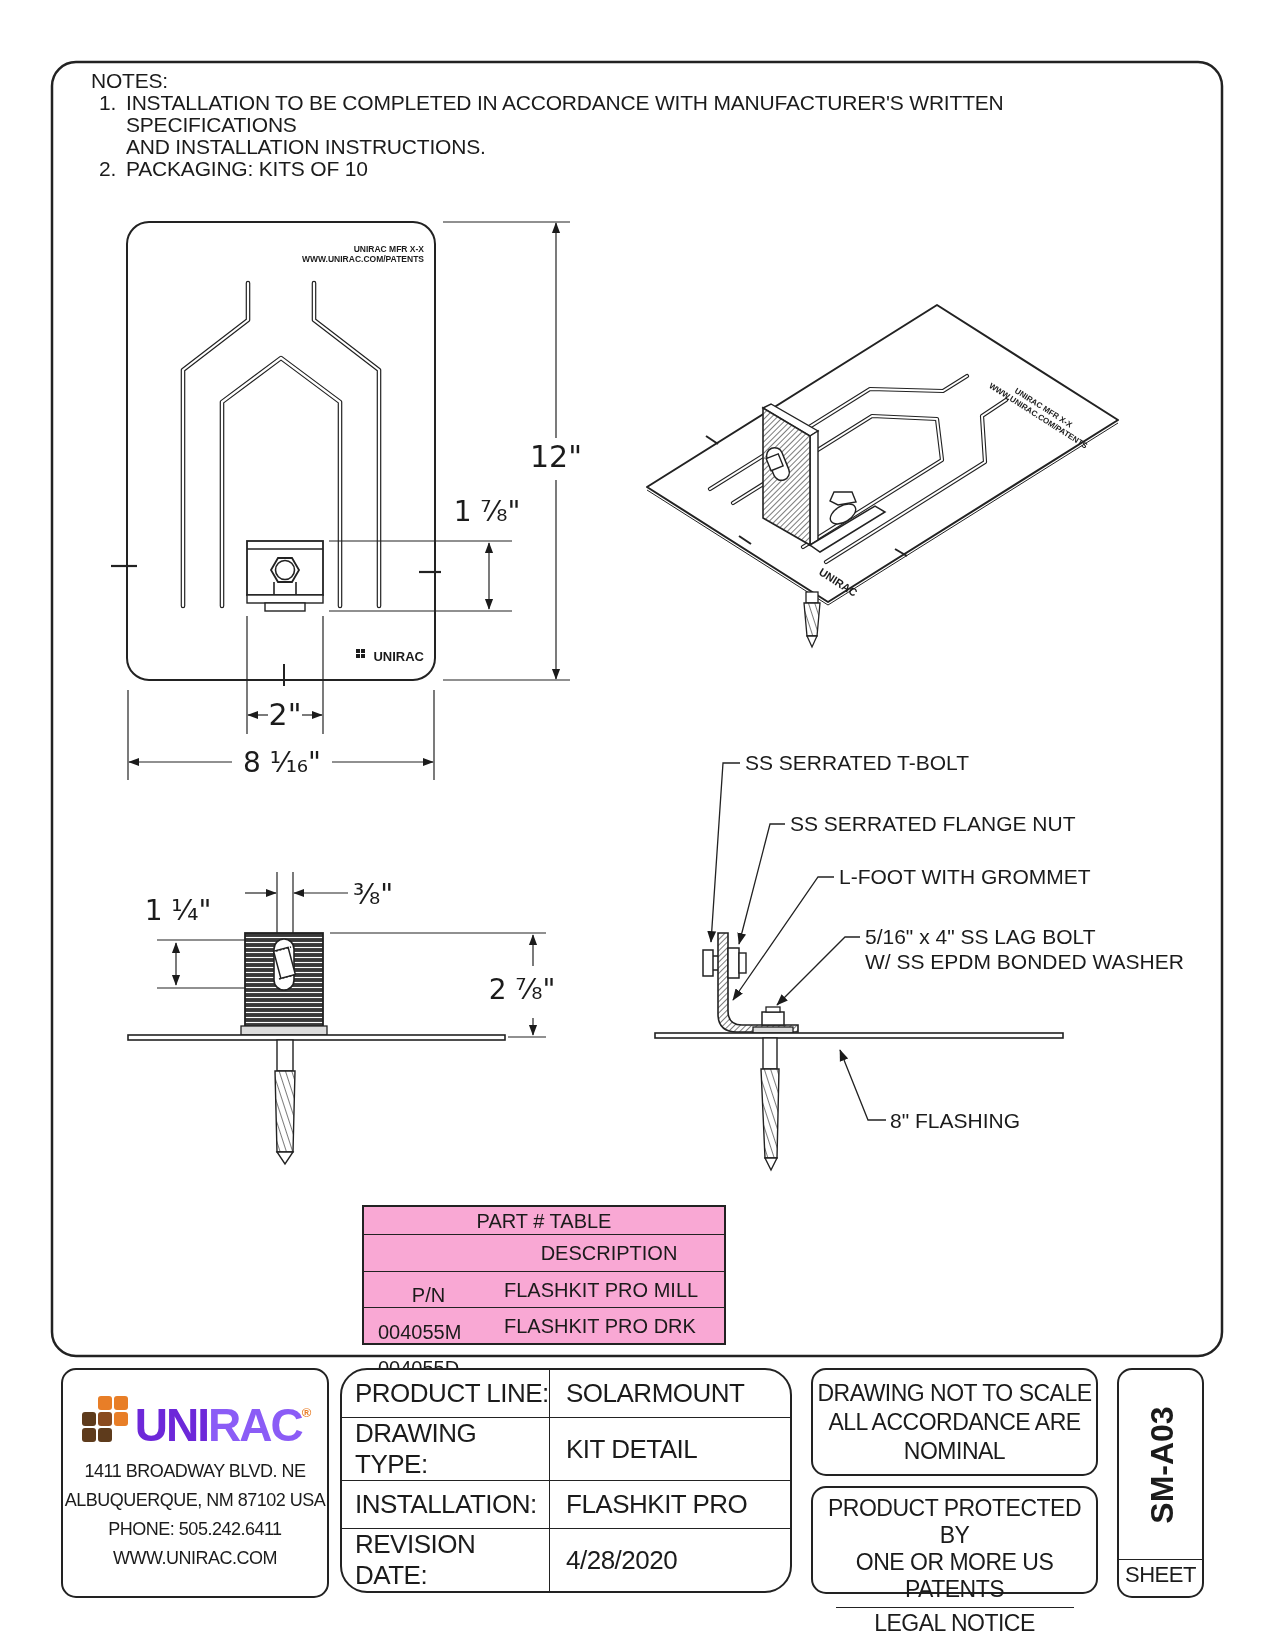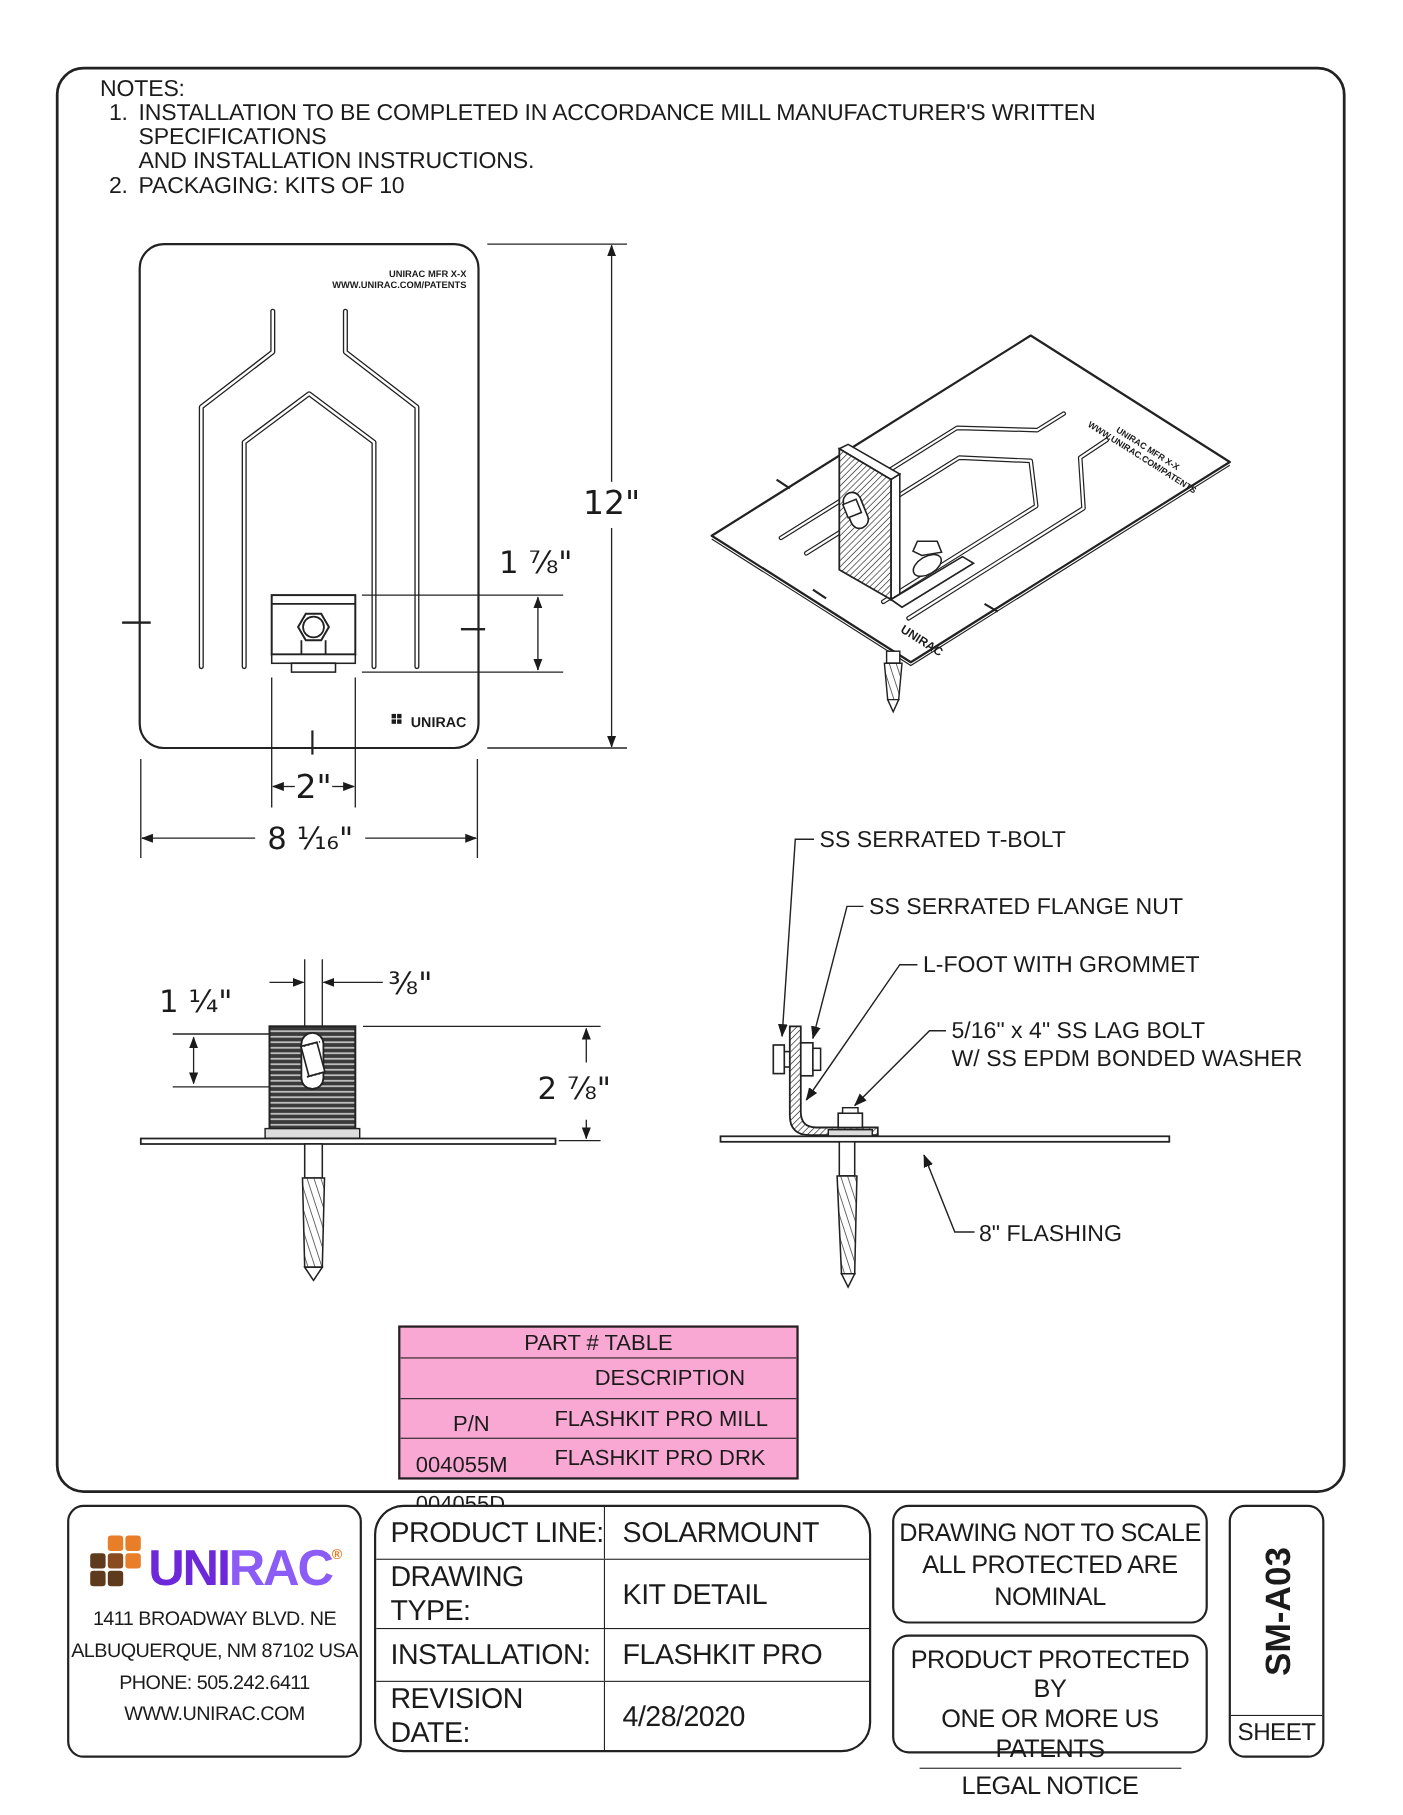--- a/index.html
+++ b/index.html
@@ -270,21 +270,21 @@
         <text class="lbl" x="865" y="969">W/ SS EPDM BONDED WASHER</text>
         <text class="lbl" x="890" y="1128">8" FLASHING</text>
       </g>
     </g>
   </svg>
 
   <div class="abs notes">
     <div>NOTES:</div>
     <div class="note-item">
       <span class="note-num">1.</span>
-      <span><span>INSTALLATION TO BE COMPLETED IN ACCORDANCE MILL MANUFACTURER'S WRITTEN SPECIFICATIONS</span><br>
+      <span><span>INSTALLATION TO BE COMPLETED IN ACCORDANCE WITH MANUFACTURER'S WRITTEN SPECIFICATIONS</span><br>
       <span>AND INSTALLATION INSTRUCTIONS.</span></span>
     </div>
     <div class="note-item">
       <span class="note-num">2.</span>
       <span>PACKAGING: KITS OF 10</span>
     </div>
   </div>
 
   <div class="abs ptable">
     <div class="pt-title">PART # TABLE</div>
@@ -337,21 +337,21 @@
       <div class="tb-val">FLASHKIT PRO</div>
     </div>
     <div class="tb-row">
       <div class="tb-lab">REVISION DATE:</div>
       <div class="tb-val">4/28/2020</div>
     </div>
   </div>
 
   <div class="tb-box tb-scale">
     <div>DRAWING NOT TO SCALE</div>
-    <div>ALL PROTECTED ARE</div>
+    <div>ALL ACCORDANCE ARE</div>
     <div>NOMINAL</div>
   </div>
 
   <div class="tb-box tb-patent">
     <div>PRODUCT PROTECTED BY</div>
     <div>ONE OR MORE US PATENTS</div>
     <div class="tb-divider"></div>
     <div>LEGAL NOTICE</div>
   </div>
 

